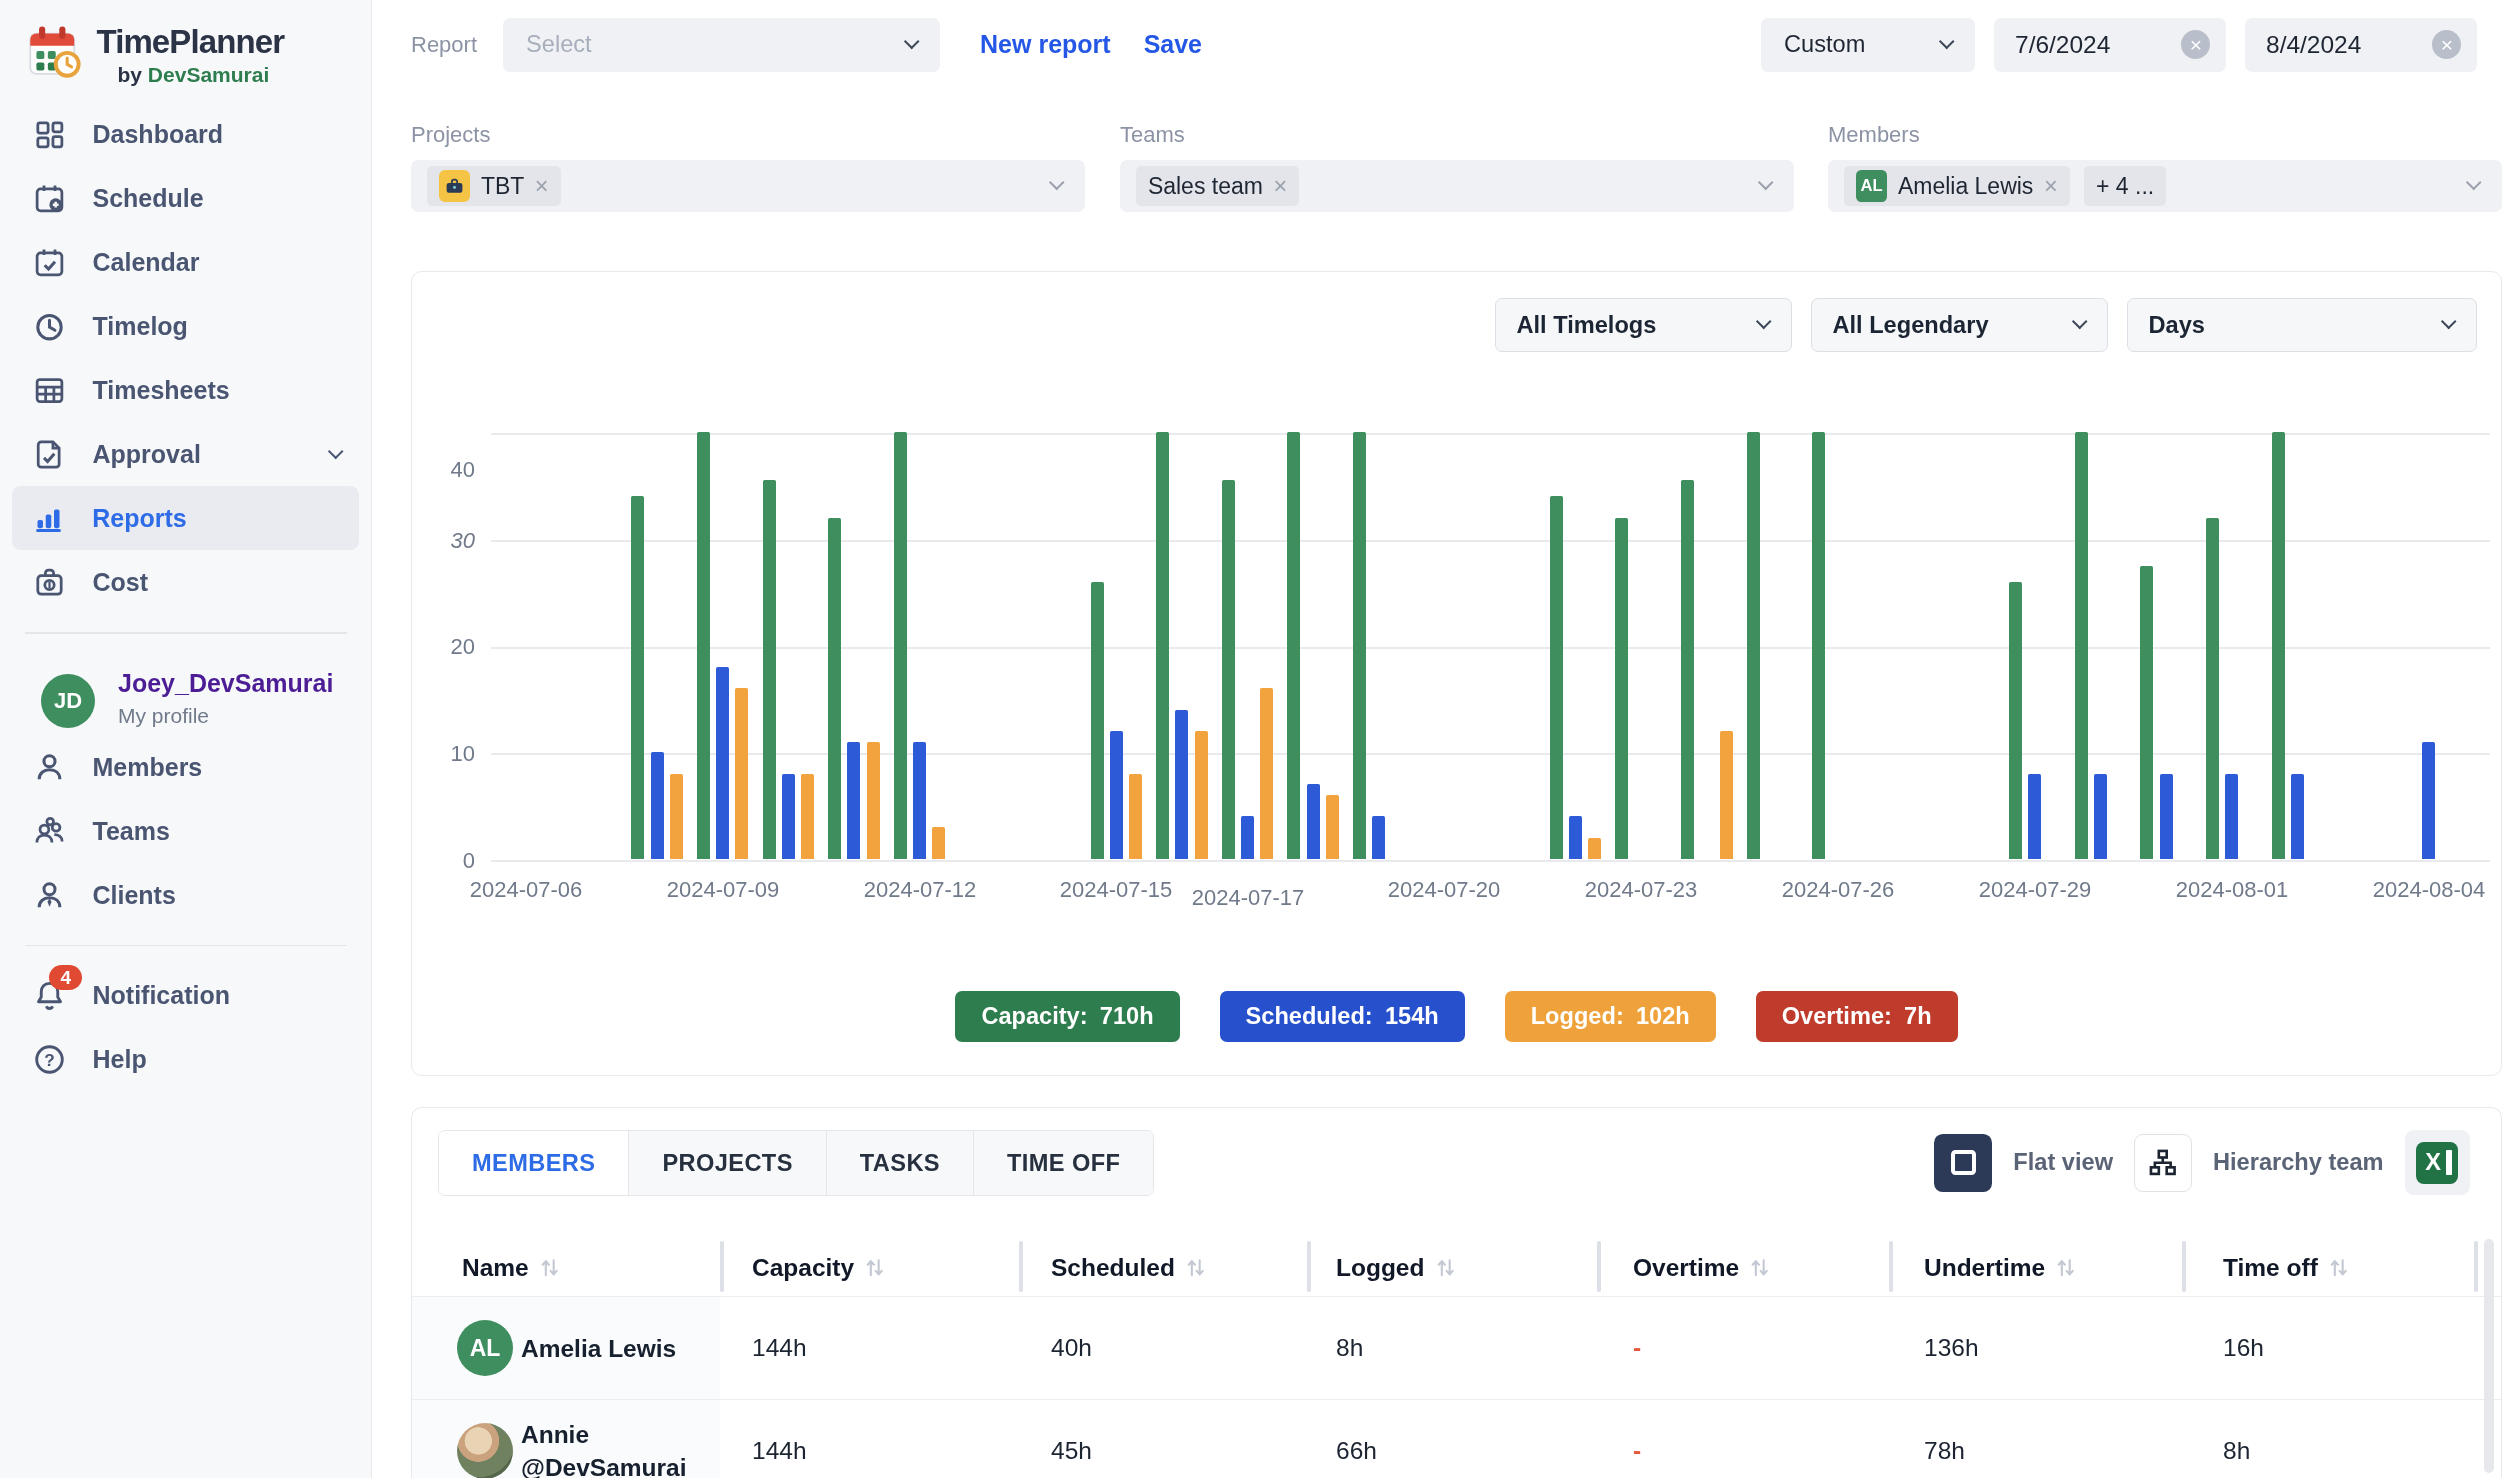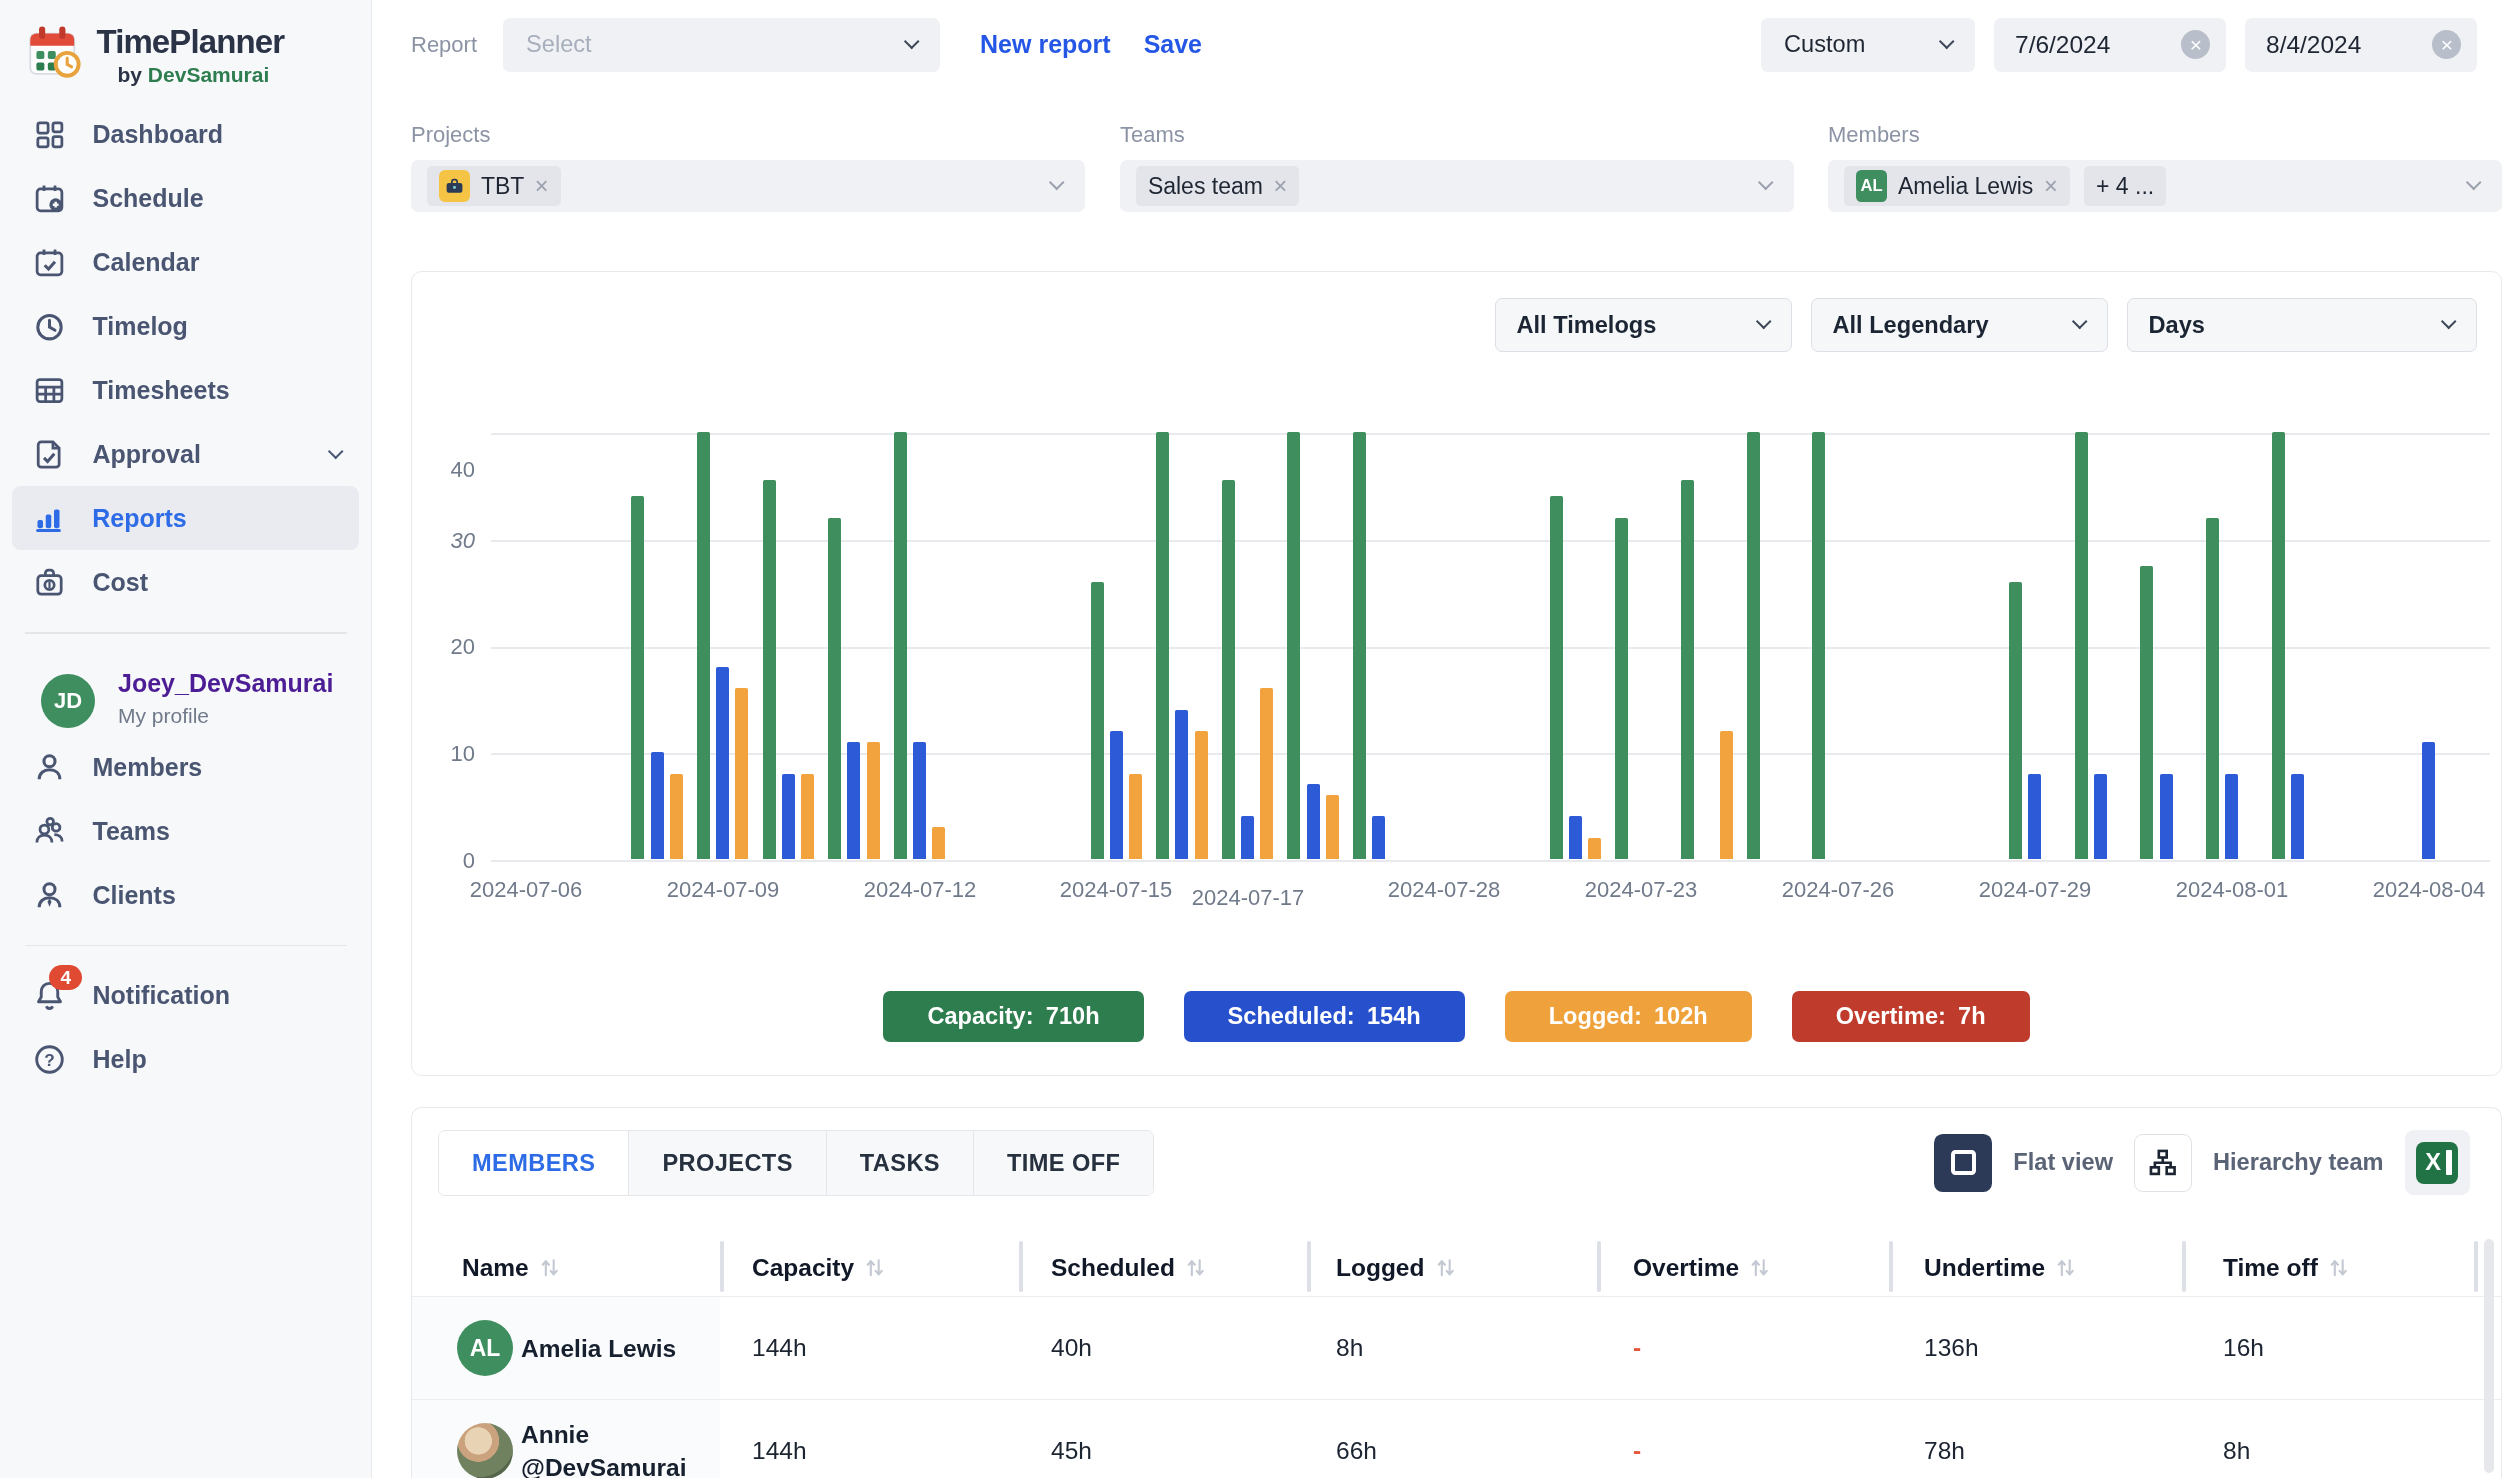--- a/index.html
+++ b/index.html
@@ -54,21 +54,21 @@
   .ctrl{height:54px;background:#f6f7f9;border:1.7px solid #dcdfe5;border-radius:7px;display:flex;align-items:center;padding:0 21px;font-size:23.6px;color:#1b2533;font-weight:600;cursor:pointer}
   .ctrl .chev{margin-left:auto;border-color:#3c4757}
 
   
   #plot{position:absolute;left:79px;top:162px;width:1999px;height:427px}
   .gl{position:absolute;left:0;right:0;height:1.7px;background:#e8eaee}
   .ylab{position:absolute;width:54px;text-align:right;font-size:22px;color:#707a8a;left:-70px;transform:translateY(-50%)}
   .xl{position:absolute;top:443px;font-size:22px;color:#707a8a;transform:translateX(-50%);white-space:nowrap}
   .bar{position:absolute;bottom:1.7px;width:13px;border-radius:1.7px 1.7px 0 0}
   .legend-row{position:absolute;left:0;right:0;top:719px;display:flex;justify-content:center;gap:40px}
-  .lbtn{height:51px;border-radius:7px;color:#fff;font-size:23.6px;font-weight:600;display:flex;align-items:center;padding:0 44px;gap:12.2px;cursor:pointer}
+  .lbtn{height:51px;border-radius:7px;color:#fff;font-size:23.6px;font-weight:600;display:flex;align-items:center;padding:0 26px;gap:12.2px;cursor:pointer}
 
   
   #tableCard{left:411px;top:1107px;width:2091px;height:372px;border-radius:10.5px 10.5px 0 0;border-bottom:none;overflow:hidden}
   .tabs{position:absolute;left:26px;top:22px;display:flex;border:1.7px solid #e4e6ea;border-radius:7px;overflow:hidden;height:66px}
   .tab{display:flex;align-items:center;padding:0 33px;font-size:23.6px;font-weight:700;letter-spacing:0.4px;color:#26303f;background:#f7f8f9;border-right:1.7px solid #e4e6ea;cursor:pointer}
   .tab:last-child{border-right:none}
   .tab.active{background:#fff;color:#2e6be6}
   .views{position:absolute;right:31.5px;top:22px;display:flex;align-items:center;gap:21px}
   .vbtn{width:58px;height:58px;border-radius:8.7px;display:flex;align-items:center;justify-content:center;cursor:pointer}
   .vbtn.flat{background:#2c3a57}
@@ -356,21 +356,21 @@
         <div class="ylab" style="top: 213px;">20</div>
         <div class="gl" style="top: 319px;"></div>
         <div class="ylab" style="top: 320px;">10</div>
         <div class="gl" style="top: 426px;"></div>
         <div class="ylab" style="top: 427px;">0</div>
         <div class="xl" style="left: 35px;">2024-07-06</div>
         <div class="xl" style="left: 232px;">2024-07-09</div>
         <div class="xl" style="left: 429px;">2024-07-12</div>
         <div class="xl" style="left: 625px;">2024-07-15</div>
         <div class="xl" style="left: 757px; margin-top: 8px;">2024-07-17</div>
-        <div class="xl" style="left: 953px;">2024-07-28</div>
+        <div class="xl" style="left: 953px;">2024-07-20</div>
         <div class="xl" style="left: 1150px;">2024-07-23</div>
         <div class="xl" style="left: 1347px;">2024-07-26</div>
         <div class="xl" style="left: 1544px;">2024-07-29</div>
         <div class="xl" style="left: 1741px;">2024-08-01</div>
         <div class="xl" style="left: 1938px;">2024-08-04</div>
         <div class="bar" style="left: 140px; height: 363px; background: rgb(62, 142, 94);"></div>
         <div class="bar" style="left: 160px; height: 107px; background: rgb(45, 91, 215);"></div>
         <div class="bar" style="left: 179px; height: 85px; background: rgb(242, 163, 62);"></div>
         <div class="bar" style="left: 206px; height: 427px; background: rgb(62, 142, 94);"></div>
         <div class="bar" style="left: 225px; height: 192px; background: rgb(45, 91, 215);"></div>

